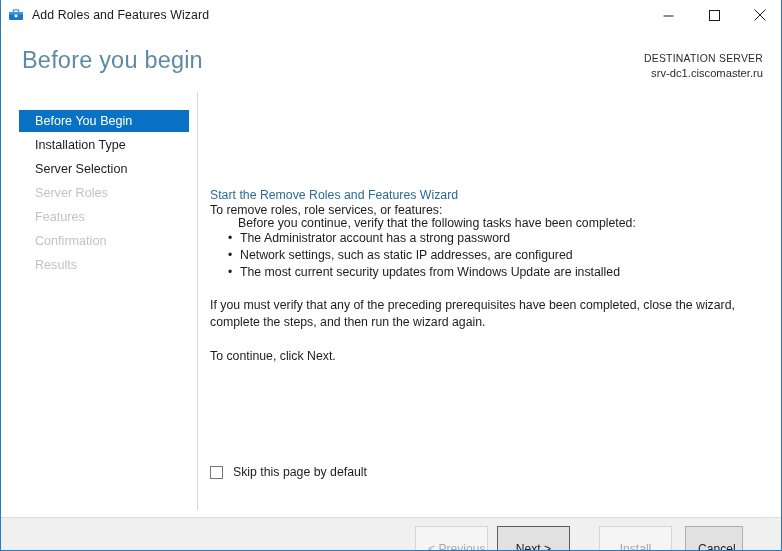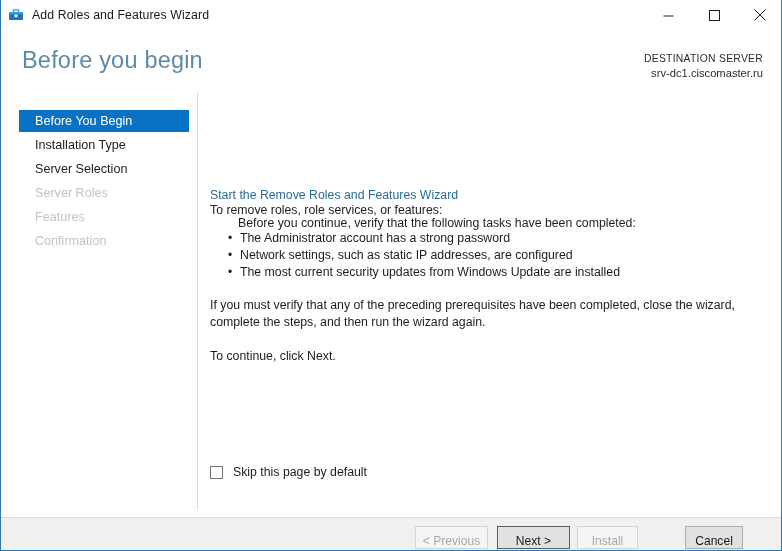--- a/index.html
+++ b/index.html
@@ -236,21 +236,21 @@
   .btn {
     position: absolute;
     top: 8px;
     height: 23px;
     box-sizing: border-box;
     background: #e1e1e1;
     border: 1px solid #adadad;
     font-family: "Liberation Sans", sans-serif;
     font-size: 12.1px;
     color: #1d1d1d;
-    padding: 4px;
+    padding: 12px;
     text-align: center;
     line-height: 21px;
     white-space: nowrap;
   }
   .btn.disabled {
     background: #f5f5f5;
     border-color: #d5d5d5;
     color: #a8a8a8;
   }
   .btn.default {
@@ -303,20 +303,21 @@
 
   <div id="body">
 
     <div id="nav">
       <div class="nav-item selected" style="top:18px;">Before You Begin</div>
       <div class="nav-item" style="top:42px;">Installation Type</div>
       <div class="nav-item disabled" style="top:90px;">Server Roles</div>
       <div class="nav-item" style="top:66px;">Server Selection</div>
       <div class="nav-item disabled" style="top:114px;">Features</div>
       <div class="nav-item disabled" style="top:138px;">Confirmation</div>
+      <div class="nav-item disabled" style="top:162px;">Results</div>
     </div>
     <div id="nav-divider"></div>
 
     <div id="content">
 
 
       <div class="para" style="top:78px;margin-top:32px;">To remove roles, role services, or features:</div>
       <a id="link-remove" style="top:95px;" href="#">Start the Remove Roles and Features Wizard</a>
 
       <div class="para" style="top:123px;margin-left:28px;">Before you continue, verify that the following tasks have been completed:</div>
@@ -335,17 +336,17 @@
         <span id="skip-box"></span>
         <span id="skip-label">Skip this page by default</span>
       </div>
 
     </div>
   </div>
 
   <div id="footer">
     <button class="btn disabled" style="left:414px; width:73px;">&lt; Previous</button>
     <button class="btn default" style="left:496px; width:73px;">Next &gt;</button>
-    <button class="btn disabled" style="left:576px; width:61px;">Install</button>
+    <button class="btn disabled" style="left:598px; width:73px;">Install</button>
     <button class="btn" style="left:684px; width:58px;">Cancel</button>
   </div>
 
 </div>
 
 </body></html>

